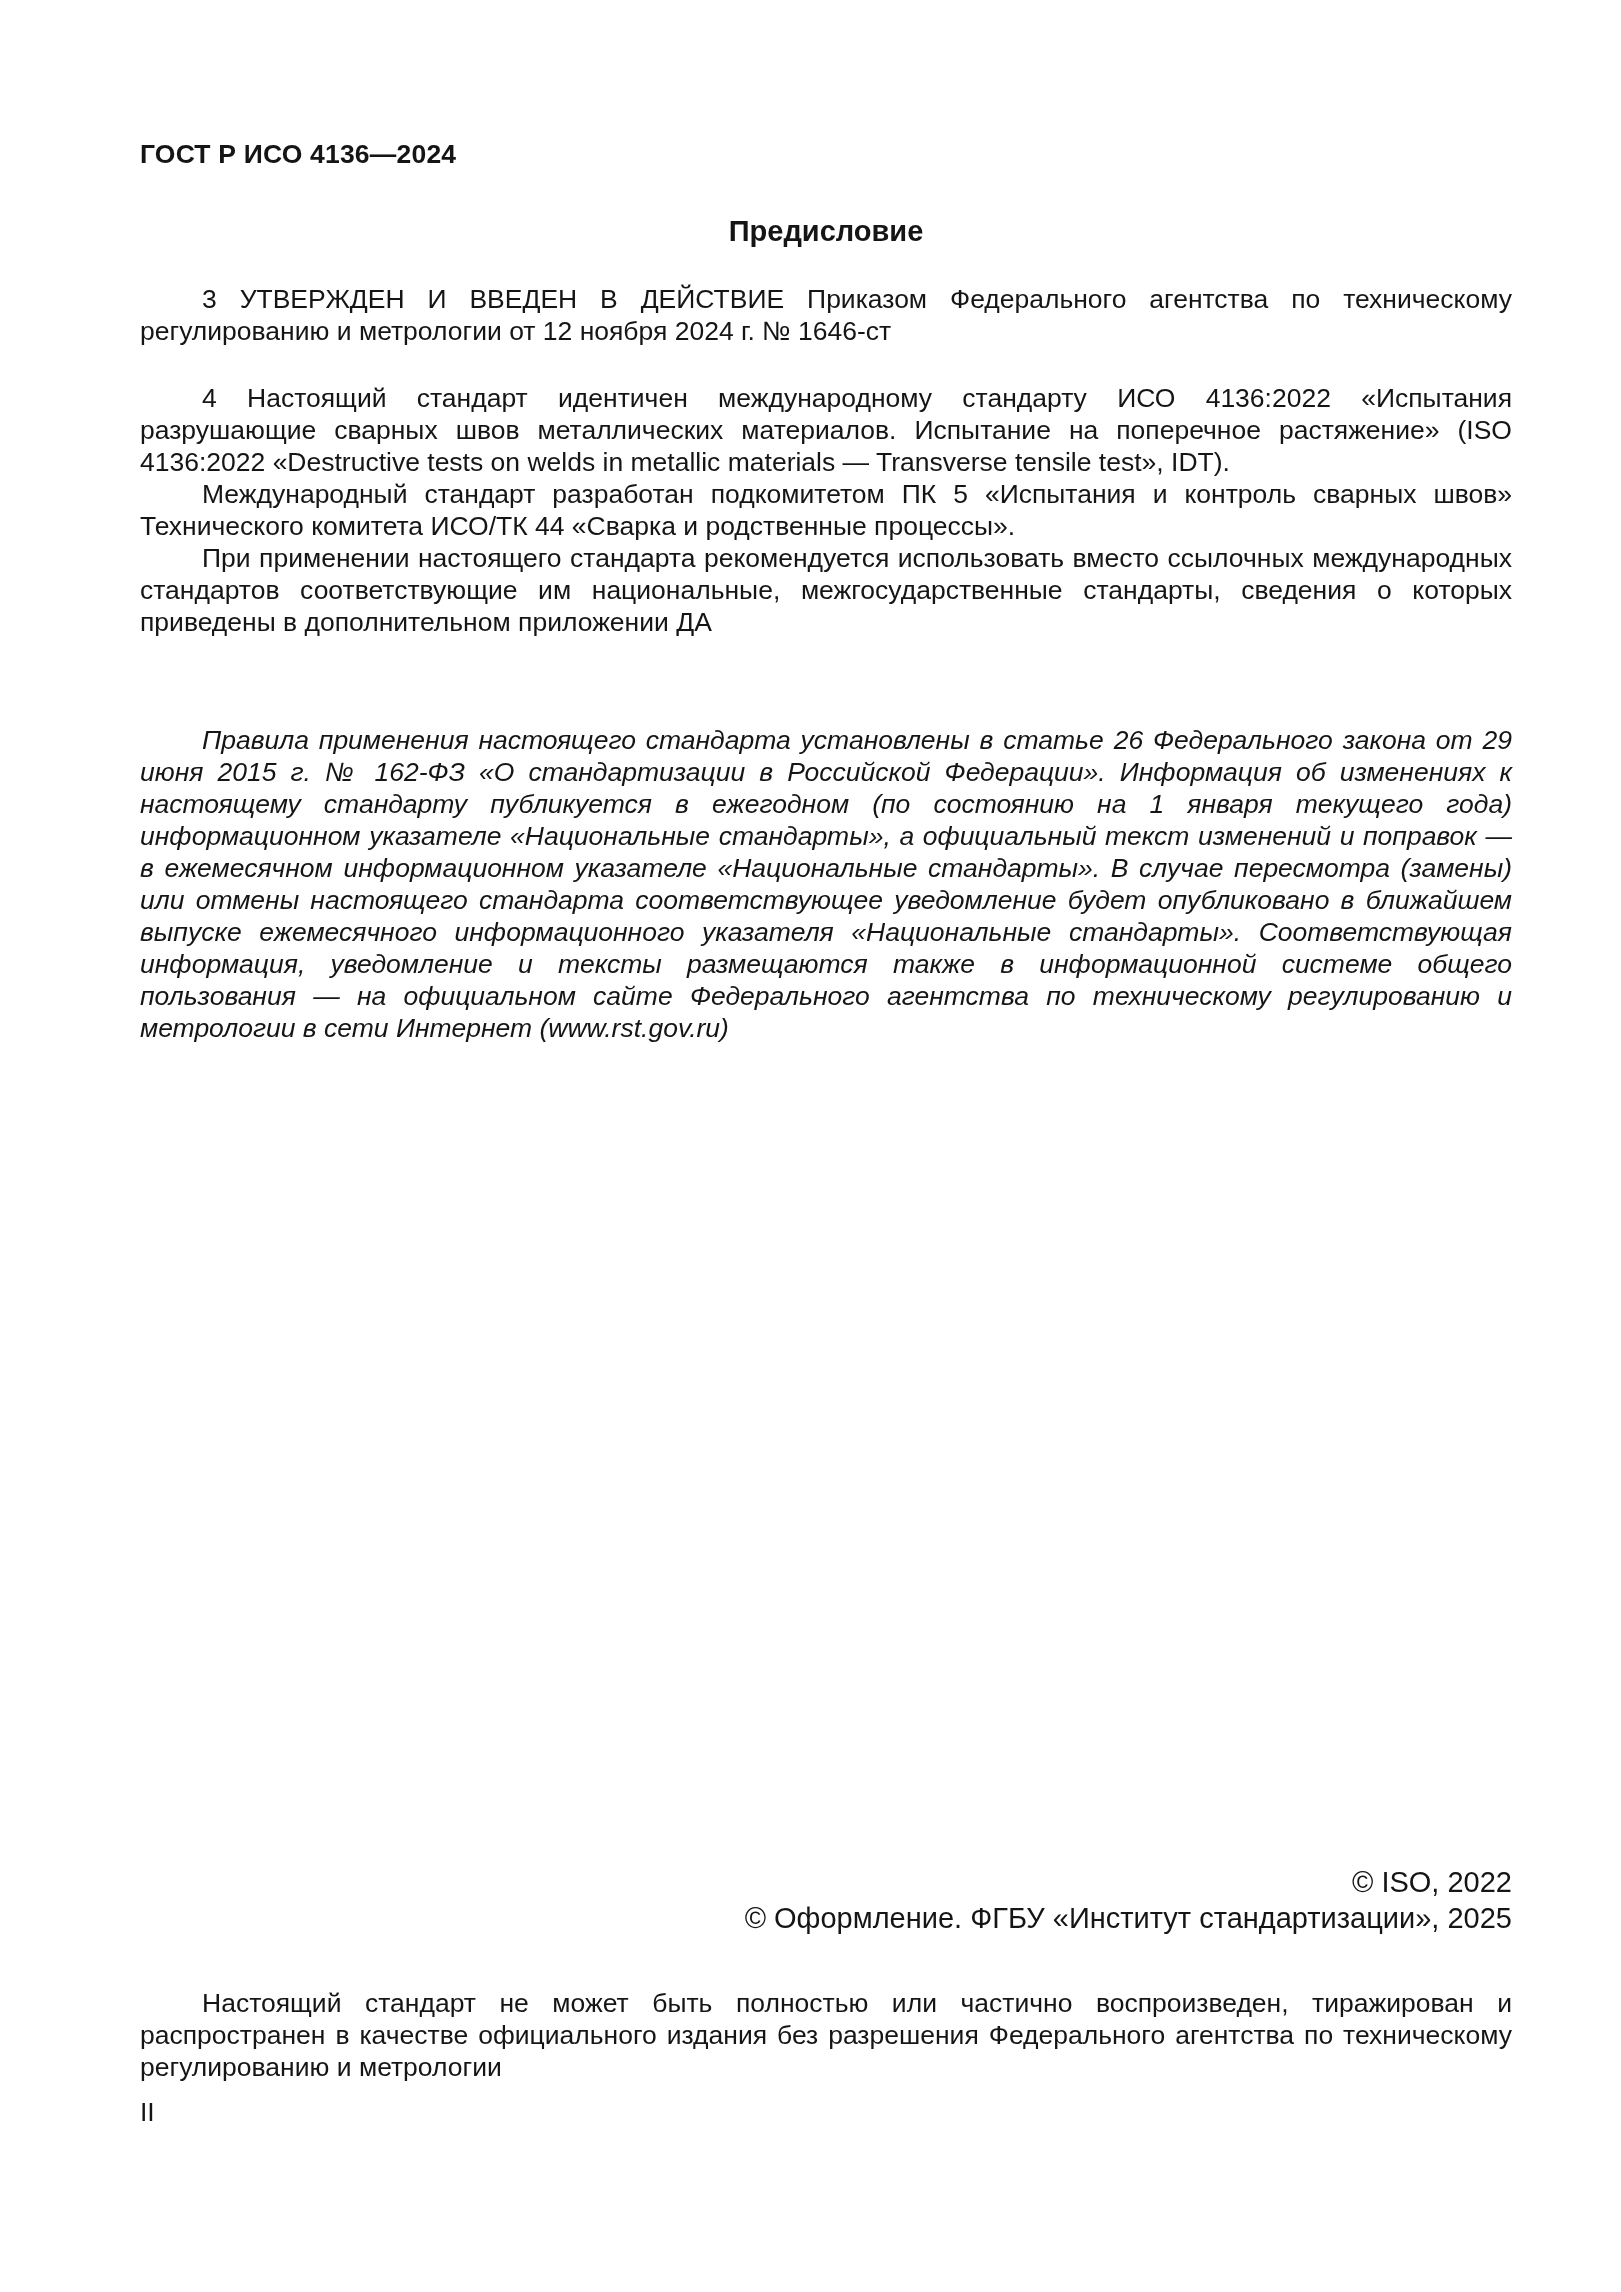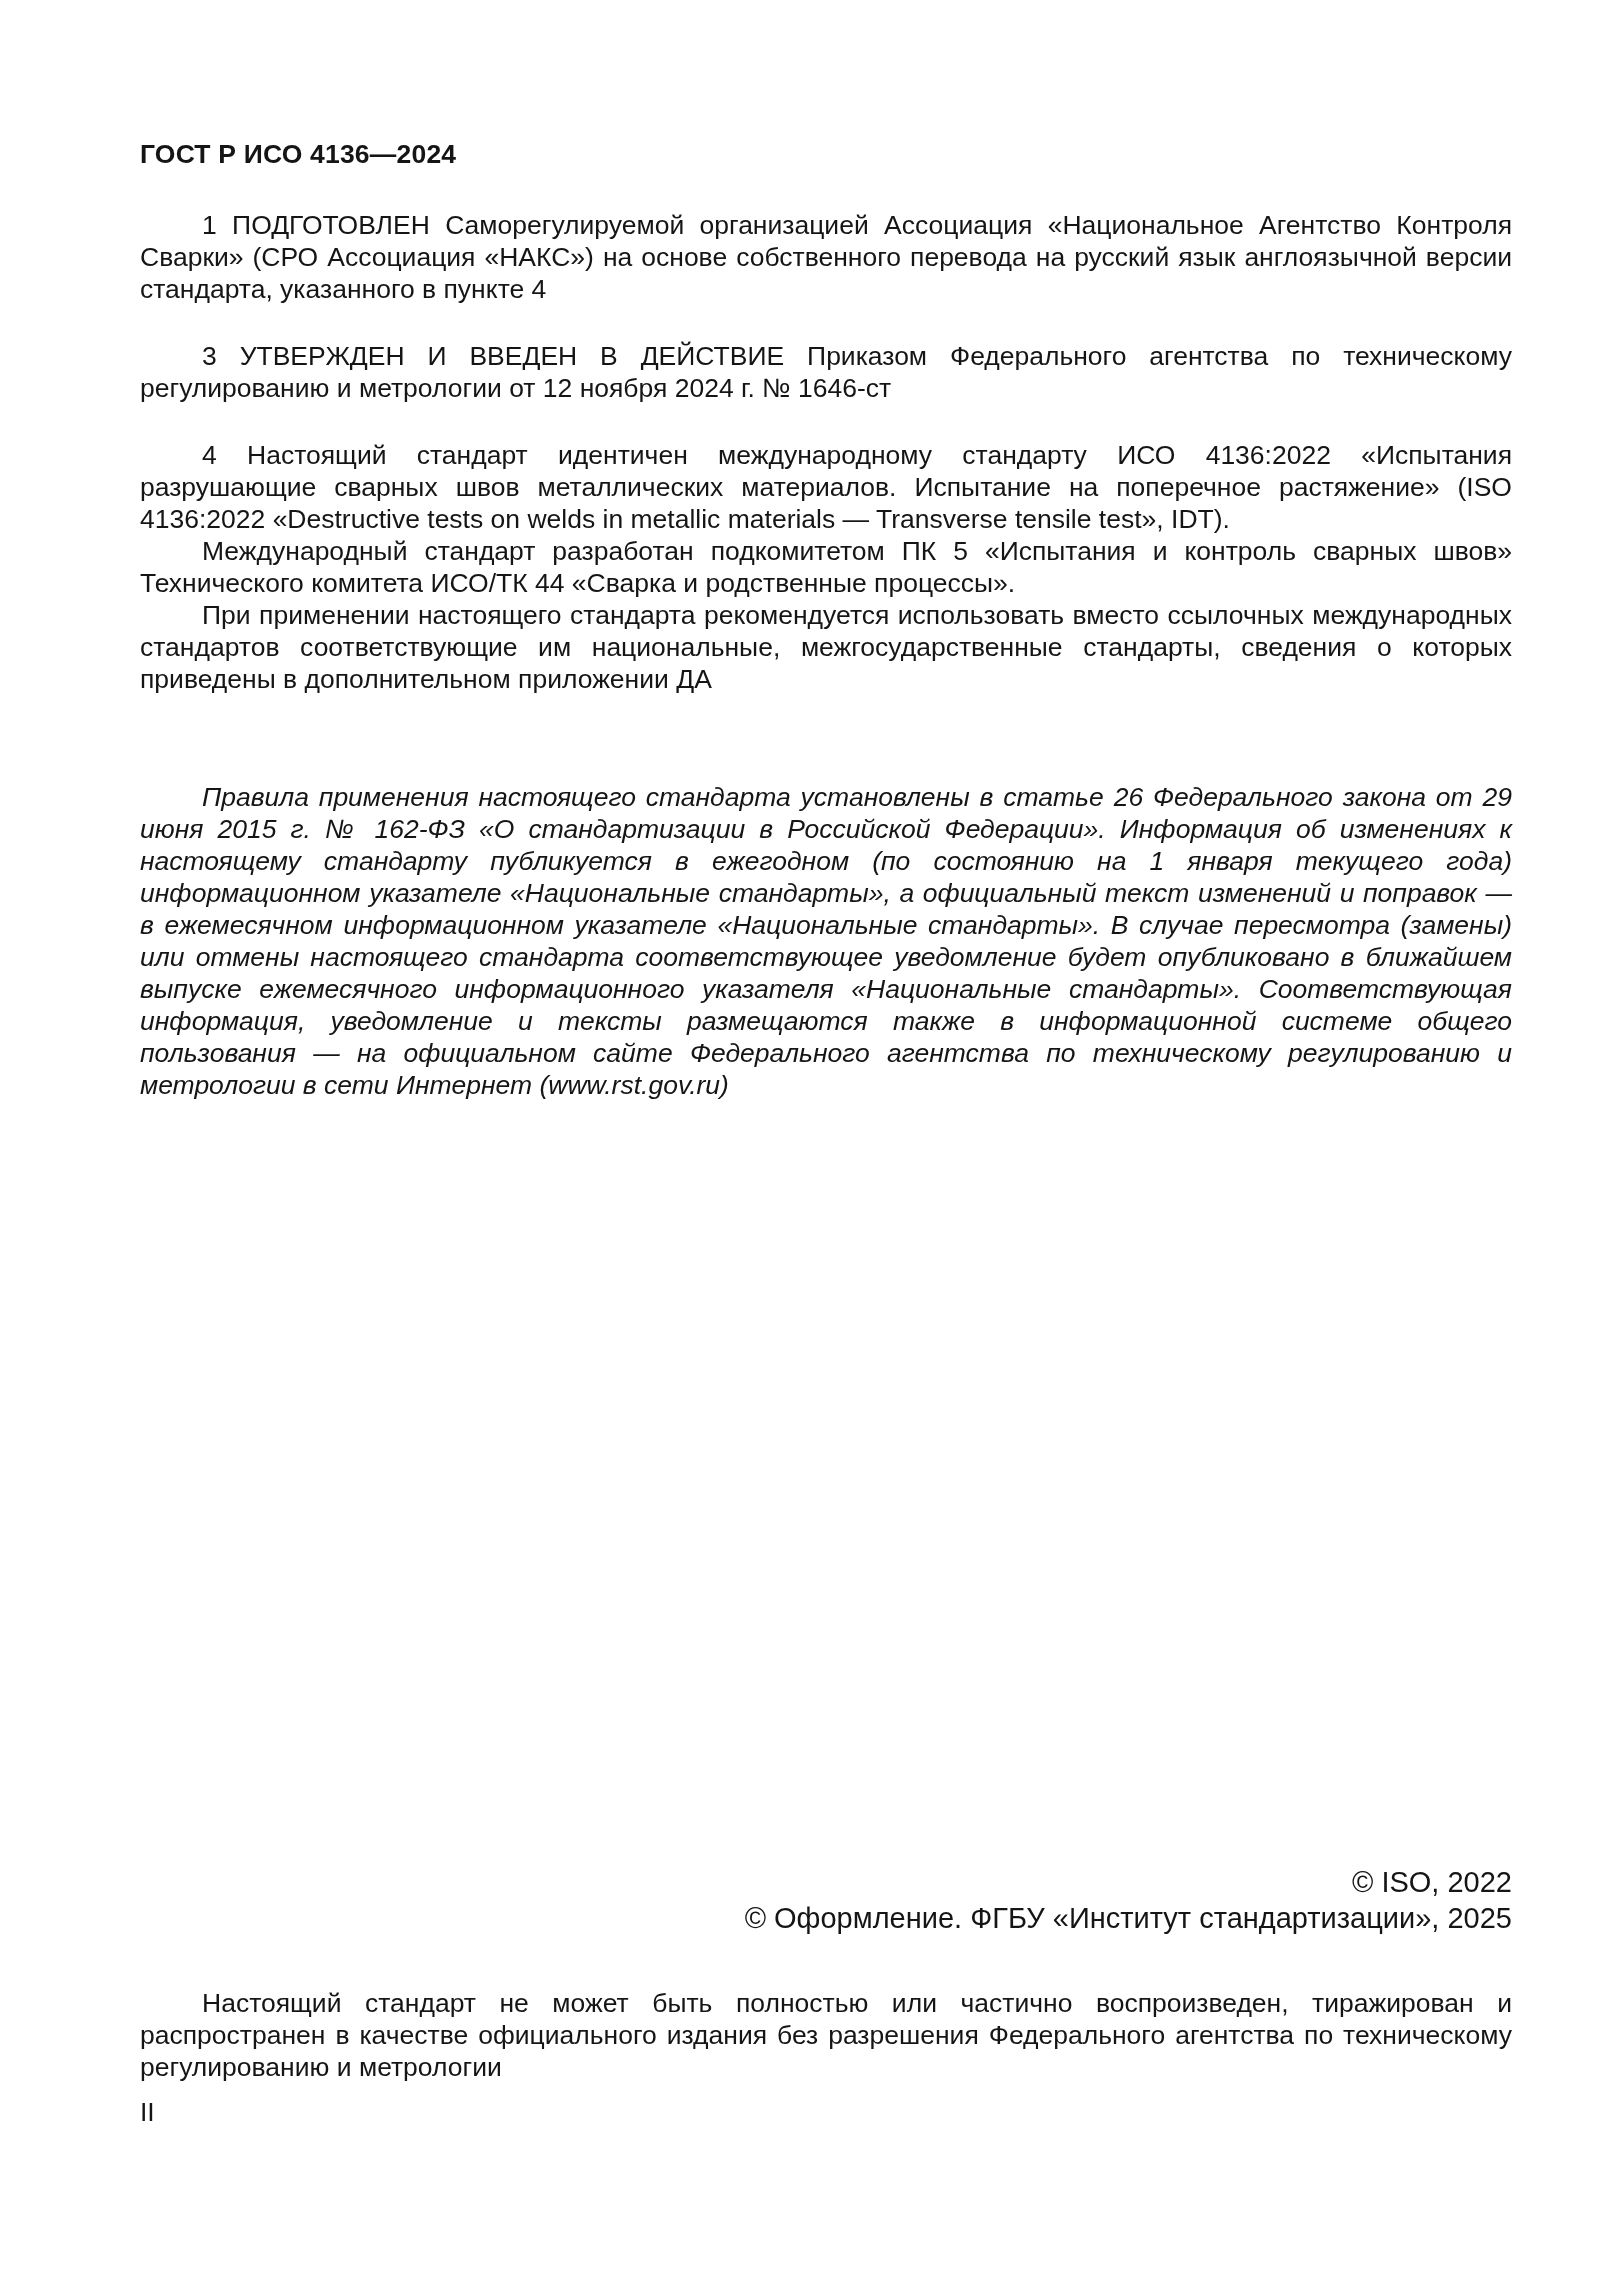--- a/index.html
+++ b/index.html
@@ -67,22 +67,22 @@
 </style>
 </head>
 <body>
 
 <div class="page">
 
   <div class="content">
 
     <div class="doc-header">ГОСТ Р ИСО 4136—2024</div>
 
+    <div class="doc-title">Предисловие</div>
 
-    <p class="para item first-item">1 ПОДГОТОВЛЕН Саморегулируемой организацией Ассоциация «Национальное Агентство Контроля Сварки» (СРО Ассоциация «НАКС») на основе собственного перевода на русский язык англоязычной версии стандарта, указанного в пункте 4</p>
 
 
     <p class="para item">3 УТВЕРЖДЕН И ВВЕДЕН В ДЕЙСТВИЕ Приказом Федерального агентства по техническому регулированию и метрологии от 12 ноября 2024 г. № 1646-ст</p>
 
     <p class="para item">4 Настоящий стандарт идентичен международному стандарту ИСО 4136:2022 «Испытания разрушающие сварных швов металлических материалов. Испытание на поперечное растяжение» (ISO 4136:2022 «Destructive tests on welds in metallic materials — Transverse tensile test», IDT).</p>
 
     <p class="para">Международный стандарт разработан подкомитетом ПК 5 «Испытания и контроль сварных швов» Технического комитета ИСО/ТК 44 «Сварка и родственные процессы».</p>
 
     <p class="para">При применении настоящего стандарта рекомендуется использовать вместо ссылочных международных стандартов соответствующие им национальные, межгосударственные стандарты, сведения о которых приведены в дополнительном приложении ДА</p>
 

